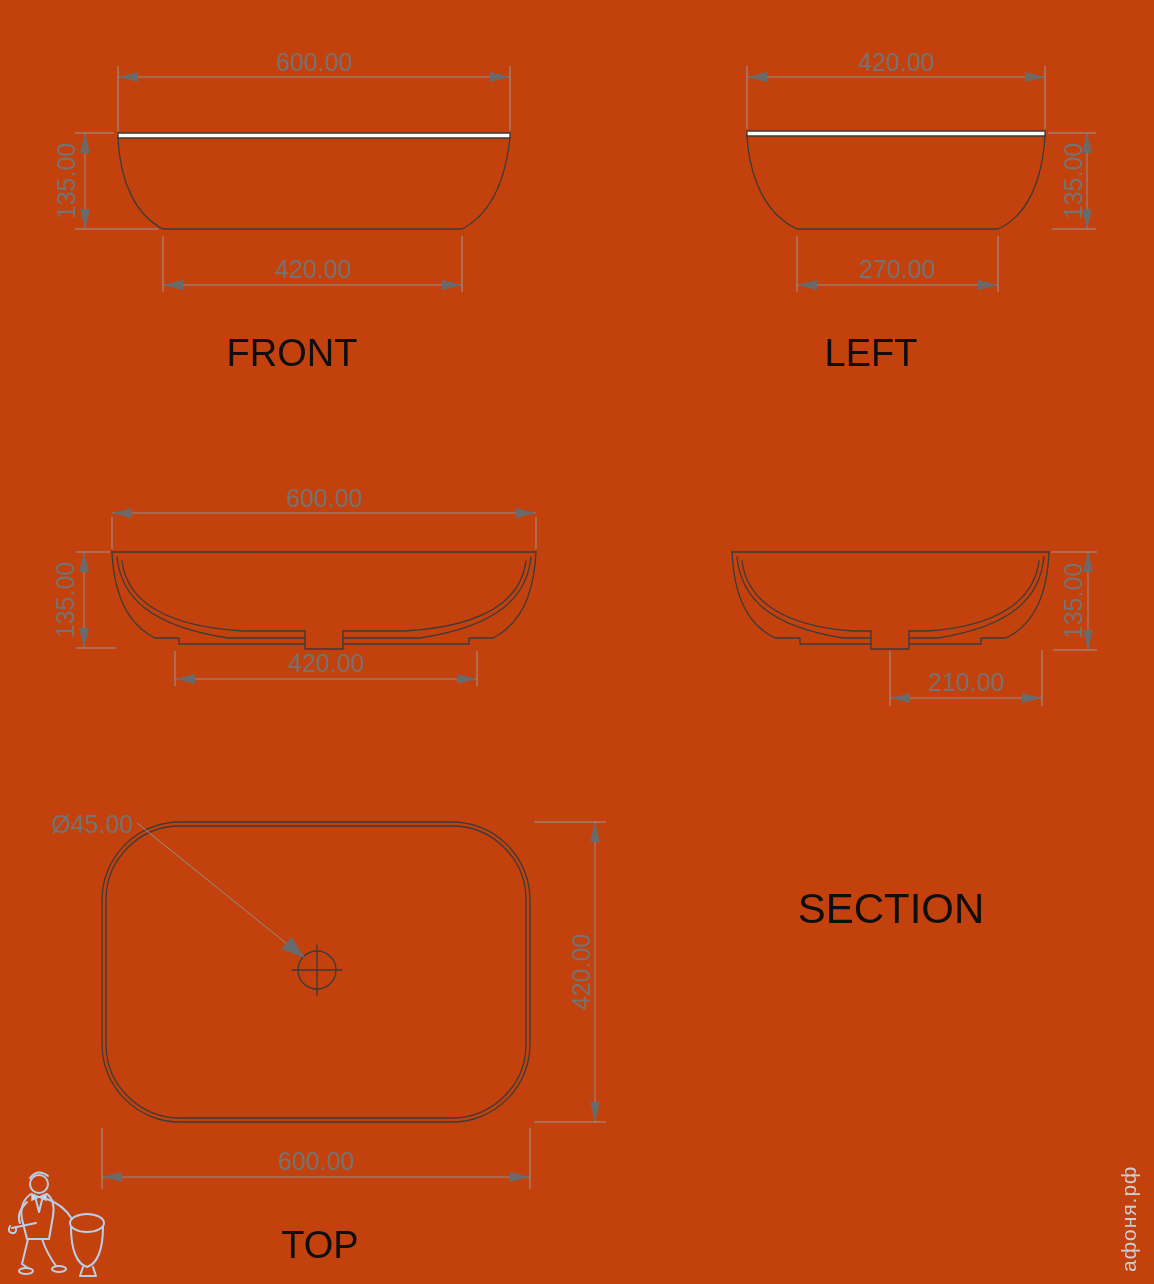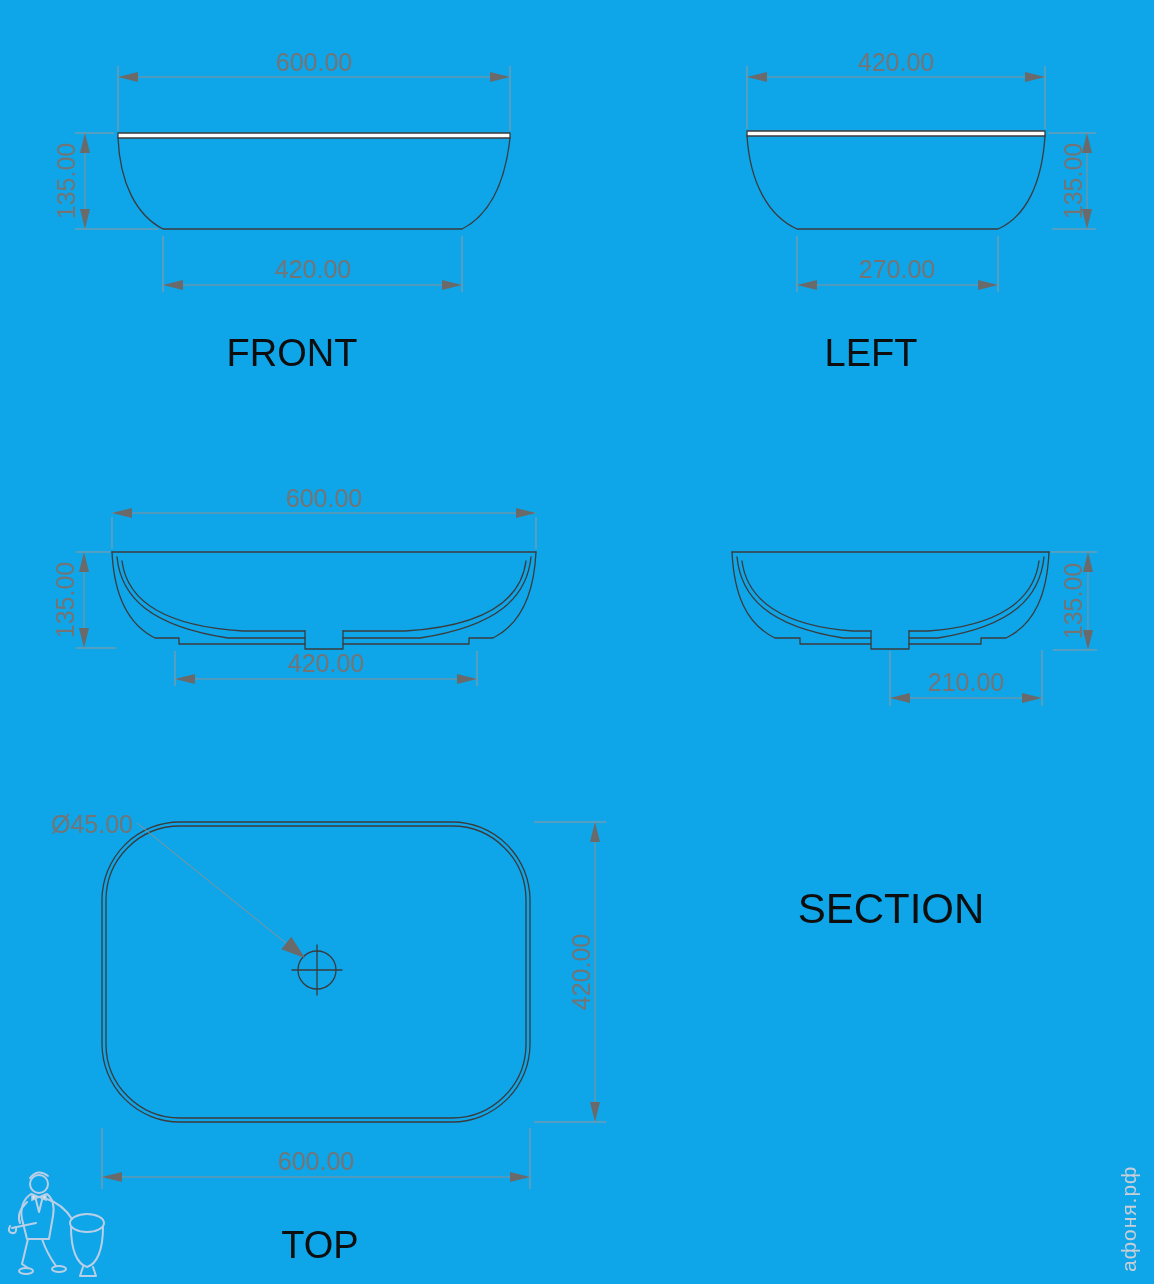--- a/index.html
+++ b/index.html
@@ -1,16 +1,16 @@
 <!DOCTYPE html>
 <html><head>
 <meta charset="utf-8">
 <style>
   html,body{margin:0;padding:0;background:#ffffff;}
-  .canvas{position:relative;width:1154px;height:1284px;background:#0ea5e9;overflow:hidden;}
+  .canvas{position:relative;width:1154px;height:1284px;background:#c2410c;overflow:hidden;}
   svg{display:block;}
   .outline{stroke:#3b3b3b;stroke-width:1.3;fill:none;stroke-linejoin:round;stroke-linecap:round;}
   .outline-fill{stroke:#3b3b3b;stroke-width:1.3;fill:#ffffff;stroke-linejoin:round;}
   .dimline{stroke:#909090;stroke-width:1;fill:none;}
   .extline{stroke:#9a9a9a;stroke-width:1;fill:none;}
   .arrow{fill:#6a6a6a;stroke:none;}
   .dim-text{font-family:"Liberation Sans","DejaVu Sans",sans-serif;font-size:25px;fill:#747474;}
   .view-label{font-family:"Liberation Sans","DejaVu Sans",sans-serif;font-size:38px;fill:#0e0e0e;}
   .section-label{font-family:"Liberation Sans","DejaVu Sans",sans-serif;font-size:42px;fill:#0e0e0e;}
   .wm-stroke{stroke:#b9cfe6;stroke-width:2;fill:none;stroke-linejoin:round;stroke-linecap:round;}

